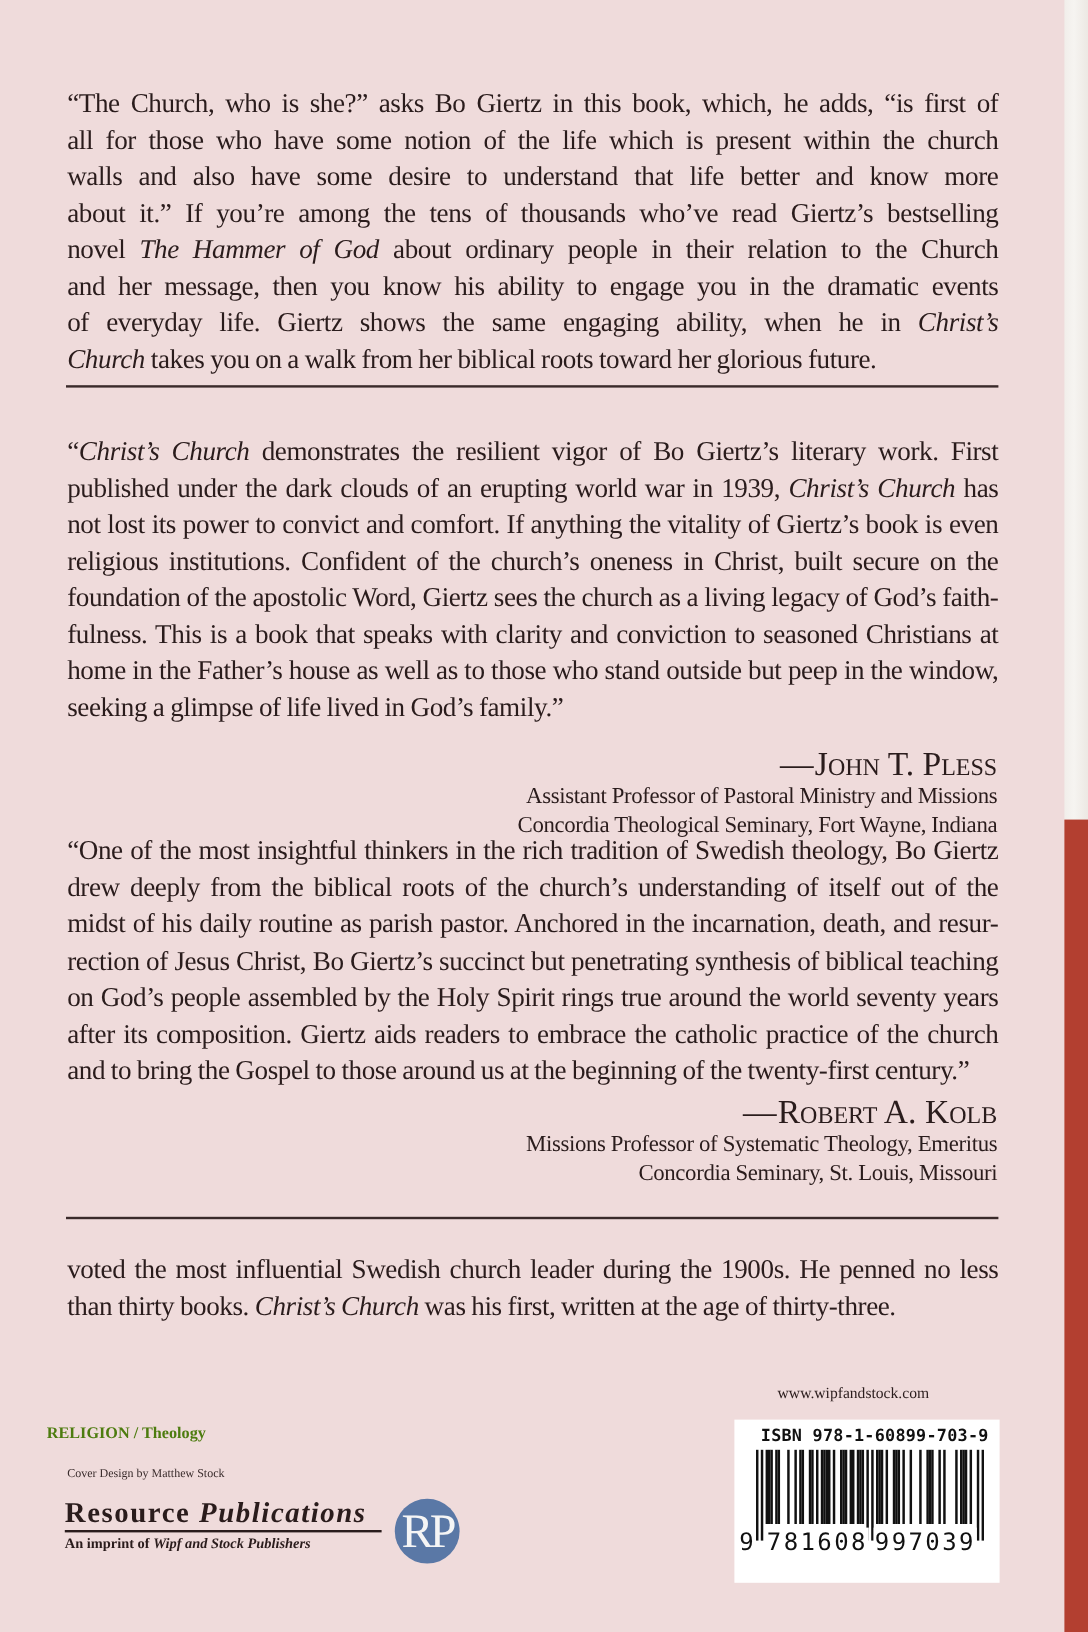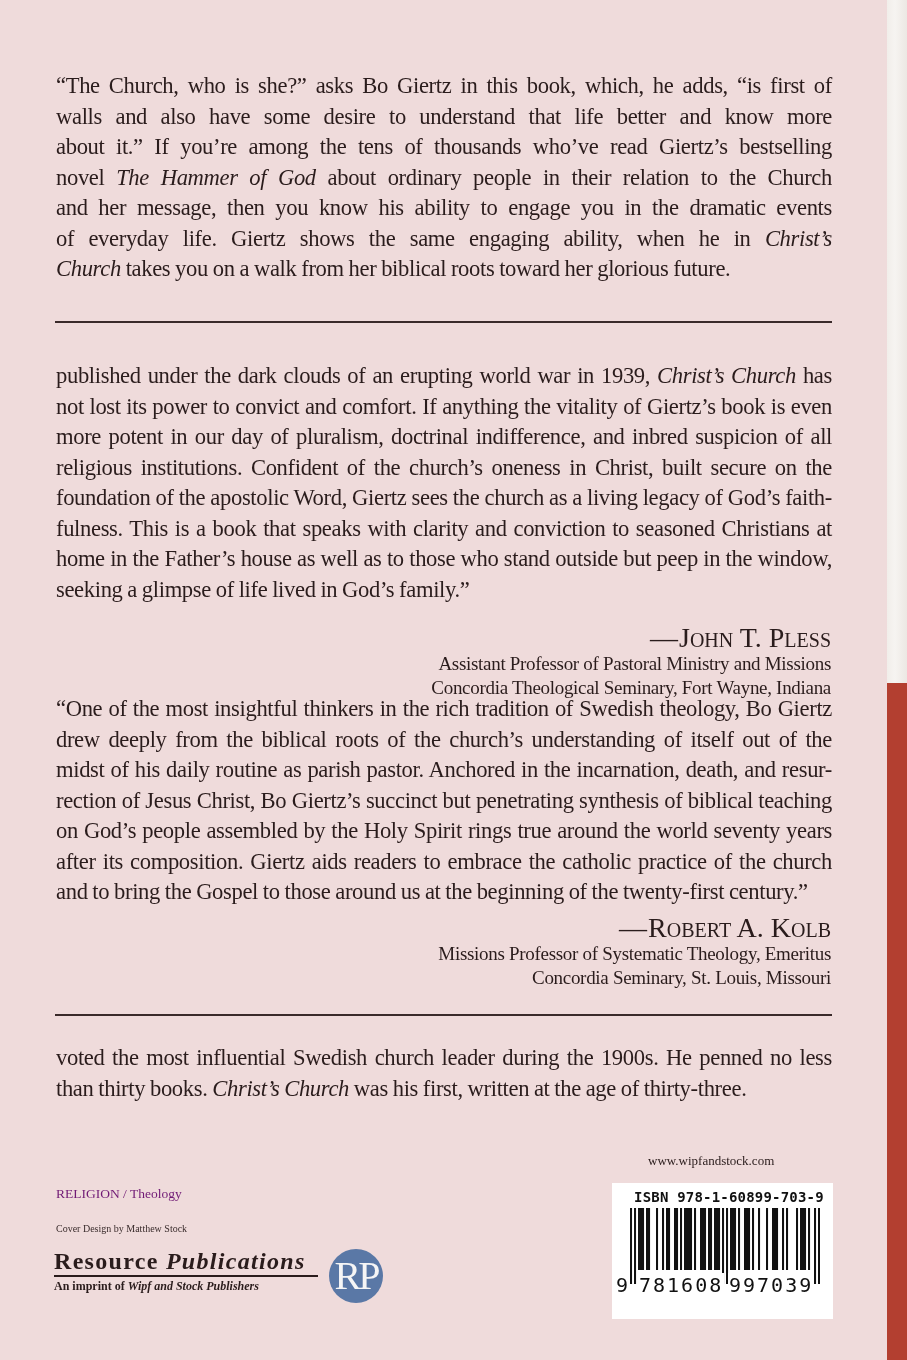--- a/index.html
+++ b/index.html
@@ -26,21 +26,21 @@
   .block .line.last { text-align-last:left; }
   .rule {
     position:absolute; left:55px; width:777px; height:2px; background:#3a2a2a;
   }
   .attrib {
     position:absolute; right:76px; text-align:right;
     font-size:19px; line-height:24px; letter-spacing:-0.3px;
   }
   .attrib .name { font-size:28px; line-height:28px; font-variant:small-caps; letter-spacing:0; }
   .attrib .name .dash { margin-right:1px; }
-  .small-left { position:absolute; left:56px; font-size:13.5px; color:#701a75; }
+  .small-left { position:absolute; left:39px; font-size:13.5px; color:#4d7c0f;font-weight:bold; }
   .tiny-left { position:absolute; left:56px; font-size:10px; color:#3a2c2c; }
   .publisher {
     position:absolute; left:54px; top:1248px; width:264px;
   }
   .pub-name {
     font-size:24px; font-weight:bold; letter-spacing:1.3px; line-height:26px; color:#2a1c1c; white-space:nowrap;
   }
   .pub-name i { font-weight:bold; }
   .pub-rule { height:2px; background:#2a1c1c; margin-top:1px; }
   .pub-imprint { font-size:12px; font-weight:bold; margin-top:2px; white-space:nowrap; }
@@ -67,34 +67,35 @@
   .ean-digits .g2 { position:absolute; left:116px; top:0; letter-spacing:2px; background:#fff; padding:0 1px; }
 </style>
 </head>
 <body>
 
 <div class="spine-light"></div>
 <div class="spine-red"></div>
 
 <div class="block" id="intro" style="top:71px;">
     <span class="line"><span>“The Church, who is she?” asks Bo Giertz in this book, which, he adds, “is first of</span></span>
+    <span class="line"><span>all for those who have some notion of the life which is present within the church</span></span>
     <span class="line"><span>walls and also have some desire to understand that life better and know more</span></span>
     <span class="line"><span>about it.” If you’re among the tens of thousands who’ve read Giertz’s bestselling</span></span>
     <span class="line"><span>novel </span><i>The Hammer of God</i><span> about ordinary people in their relation to the Church</span></span>
     <span class="line"><span>and her message, then you know his ability to engage you in the dramatic events</span></span>
     <span class="line"><span>of everyday life. Giertz shows the same engaging ability, when he in </span><i>Christ’s</i></span>
     <span class="line last"><i>Church</i><span> takes you on a walk from her biblical roots toward her glorious future.</span></span>
   </div>
 
 <div class="rule" style="top:321px;"></div>
 
 <div class="block" id="end1" style="top:361px;">
+    <span class="line"><span>“</span><i>Christ’s Church</i><span> demonstrates the resilient vigor of Bo Giertz’s literary work. First</span></span>
     <span class="line"><span>published under the dark clouds of an erupting world war in 1939, </span><i>Christ’s Church</i><span> has</span></span>
     <span class="line"><span>not lost its power to convict and comfort. If anything the vitality of Giertz’s book is even</span></span>
-    <span class="line"><span>more potent in our day of pluralism, doctrinal indifference, and inbred suspicion of all</span></span>
     <span class="line"><span>religious institutions. Confident of the church’s oneness in Christ, built secure on the</span></span>
     <span class="line"><span>foundation of the apostolic Word, Giertz sees the church as a living legacy of God’s faith-</span></span>
     <span class="line"><span>fulness. This is a book that speaks with clarity and conviction to seasoned Christians at</span></span>
     <span class="line"><span>home in the Father’s house as well as to those who stand outside but peep in the window,</span></span>
     <span class="line last"><span>seeking a glimpse of life lived in God’s family.”</span></span>
   </div>
 
 <div class="attrib" style="top:624px;">
   <div class="name"><span class="dash">—</span><span>John T. Pless</span></div>
   <div>Assistant Professor of Pastoral Ministry and Missions</div>

